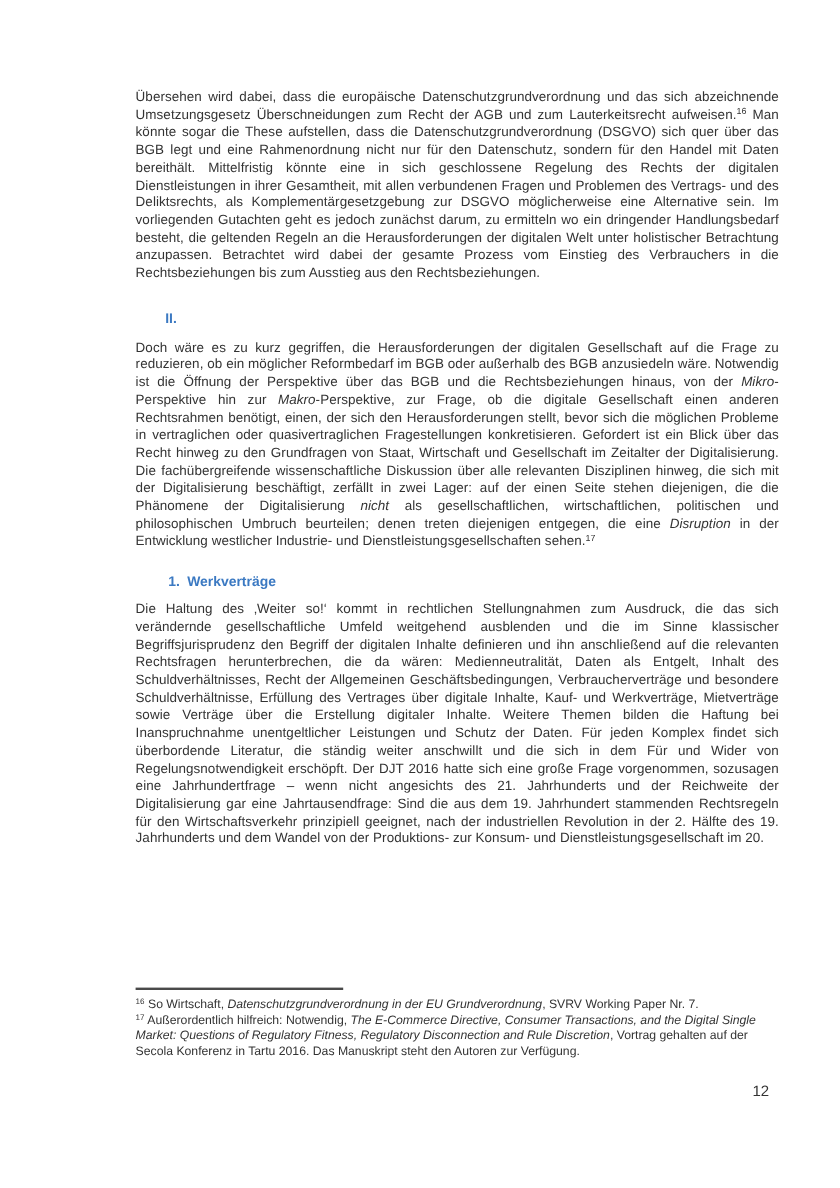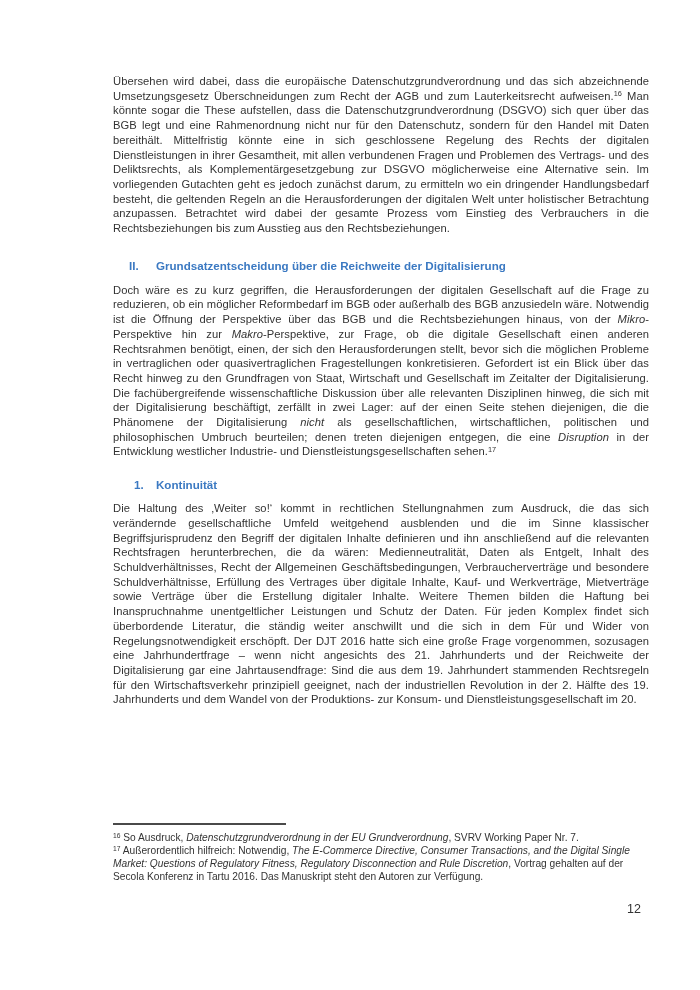--- a/index.html
+++ b/index.html
@@ -32,20 +32,21 @@
     vertical-align: baseline;
     position: relative;
     top: -0.45em;
   }
   .heading {
     display: flex;
     font-weight: bold;
     font-size: 11.6px;
     line-height: 15px;
     margin: 0;
+    text-align: center;
   }
   .h-main { margin: 22px 0 10px 16px; }
   .h-main .h-num { flex: 0 0 auto; width: 27px; }
   .h-sub { margin: 18px 0 9px 21px; }
   .h-sub .h-num { flex: 0 0 auto; width: 22px; }
   .footnotes {
     position: absolute;
     left: 82px;
     top: 823px;
     width: 536px;
@@ -73,34 +74,33 @@
 </head>
 <body>
 
 <div class="page">
   <div class="content">
 
     <p class="body"><span>Übersehen wird dabei, dass die europäische Datenschutzgrundverordnung und das sich abzeichnende Umsetzungsgesetz Überschneidungen zum Recht der AGB und zum Lauterkeitsrecht aufweisen.</span><sup>16</sup><span> Man könnte sogar die These aufstellen, dass die Datenschutzgrundverordnung (DSGVO) sich quer über das BGB legt und eine Rahmenordnung nicht nur für den Datenschutz, sondern für den Handel mit Daten bereithält. Mittelfristig könnte eine in sich geschlossene Regelung des Rechts der digitalen Dienstleistungen in ihrer Gesamtheit, mit allen verbundenen Fragen und Problemen des Vertrags- und des Deliktsrechts, als Komplementärgesetzgebung zur DSGVO möglicherweise eine Alternative sein. Im vorliegenden Gutachten geht es jedoch zunächst darum, zu ermitteln wo ein dringender Handlungsbedarf besteht, die geltenden Regeln an die Herausforderungen der digitalen Welt unter holistischer Betrachtung anzupassen. Betrachtet wird dabei der gesamte Prozess vom Einstieg des Verbrauchers in die Rechtsbeziehungen bis zum Ausstieg aus den Rechtsbeziehungen.</span></p>
 
     <h2 class="heading h-main" style="color: rgb(59, 121, 194);">
       <span class="h-num">II.</span>
-      <span class="h-label">Grundsatzentscheidung über die Reichweite der Digitalisierung</span>
     </h2>
 
     <p class="body"><span>Doch wäre es zu kurz gegriffen, die Herausforderungen der digitalen Gesellschaft auf die Frage zu reduzieren, ob ein möglicher Reformbedarf im BGB oder außerhalb des BGB anzusiedeln wäre. Notwendig ist die Öffnung der Perspektive über das BGB und die Rechtsbeziehungen hinaus, von der </span><i>Mikro</i><span>-Perspektive hin zur </span><i>Makro</i><span>-Perspektive, zur Frage, ob die digitale Gesellschaft einen anderen Rechtsrahmen benötigt, einen, der sich den Herausforderungen stellt, bevor sich die möglichen Probleme in vertraglichen oder quasivertraglichen Fragestellungen konkretisieren. Gefordert ist ein Blick über das Recht hinweg zu den Grundfragen von Staat, Wirtschaft und Gesellschaft im Zeitalter der Digitalisierung. Die fachübergreifende wissenschaftliche Diskussion über alle relevanten Disziplinen hinweg, die sich mit der Digitalisierung beschäftigt, zerfällt in zwei Lager: auf der einen Seite stehen diejenigen, die die Phänomene der Digitalisierung </span><i>nicht</i><span> als gesellschaftlichen, wirtschaftlichen, politischen und philosophischen Umbruch beurteilen; denen treten diejenigen entgegen, die eine </span><i>Disruption</i><span> in der Entwicklung westlicher Industrie- und Dienstleistungsgesellschaften sehen.</span><sup>17</sup></p>
 
     <h3 class="heading h-sub" style="color: rgb(59, 121, 194);">
       <span class="h-num">1.</span>
-      <span class="h-label">Kontinuität</span>
+      <span class="h-label">Werkverträge</span>
     </h3>
 
     <p class="body"><span>Die Haltung des ‚Weiter so!‘ kommt in rechtlichen Stellungnahmen zum Ausdruck, die das sich verändernde gesellschaftliche Umfeld weitgehend ausblenden und die im Sinne klassischer Begriffsjurisprudenz den Begriff der digitalen Inhalte definieren und ihn anschließend auf die relevanten Rechtsfragen herunterbrechen, die da wären: Medienneutralität, Daten als Entgelt, Inhalt des Schuldverhältnisses, Recht der Allgemeinen Geschäftsbedingungen, Verbraucherverträge und besondere Schuldverhältnisse, Erfüllung des Vertrages über digitale Inhalte, Kauf- und Werkverträge, Mietverträge sowie Verträge über die Erstellung digitaler Inhalte. Weitere Themen bilden die Haftung bei Inanspruchnahme unentgeltlicher Leistungen und Schutz der Daten. Für jeden Komplex findet sich überbordende Literatur, die ständig weiter anschwillt und die sich in dem Für und Wider von Regelungsnotwendigkeit erschöpft. Der DJT 2016 hatte sich eine große Frage vorgenommen, sozusagen eine Jahrhundertfrage – wenn nicht angesichts des 21. Jahrhunderts und der Reichweite der Digitalisierung gar eine Jahrtausendfrage: Sind die aus dem 19. Jahrhundert stammenden Rechtsregeln für den Wirtschaftsverkehr prinzipiell geeignet, nach der industriellen Revolution in der 2. Hälfte des 19. Jahrhunderts und dem Wandel von der Produktions- zur Konsum- und Dienstleistungsgesellschaft im 20.</span></p>
 
   </div>
 
   <div class="footnotes">
     <div class="fn-rule"></div>
-    <p class="fn"><sup>16</sup><span> So Ausdruck, </span><i>Datenschutzgrundverordnung in der EU Grundverordnung</i><span>, SVRV Working Paper Nr. 7.</span></p>
+    <p class="fn"><sup>16</sup><span> So Wirtschaft, </span><i>Datenschutzgrundverordnung in der EU Grundverordnung</i><span>, SVRV Working Paper Nr. 7.</span></p>
     <p class="fn"><sup>17</sup><span> Außerordentlich hilfreich: Notwendig, </span><i>The E-Commerce Directive, Consumer Transactions, and the Digital Single Market: Questions of Regulatory Fitness, Regulatory Disconnection and Rule Discretion</i><span>, Vortrag gehalten auf der Secola Konferenz in Tartu 2016. Das Manuskript steht den Autoren zur Verfügung.</span></p>
   </div>
 
   <div class="page-number">12</div>
 </div>
 
 </body></html>

